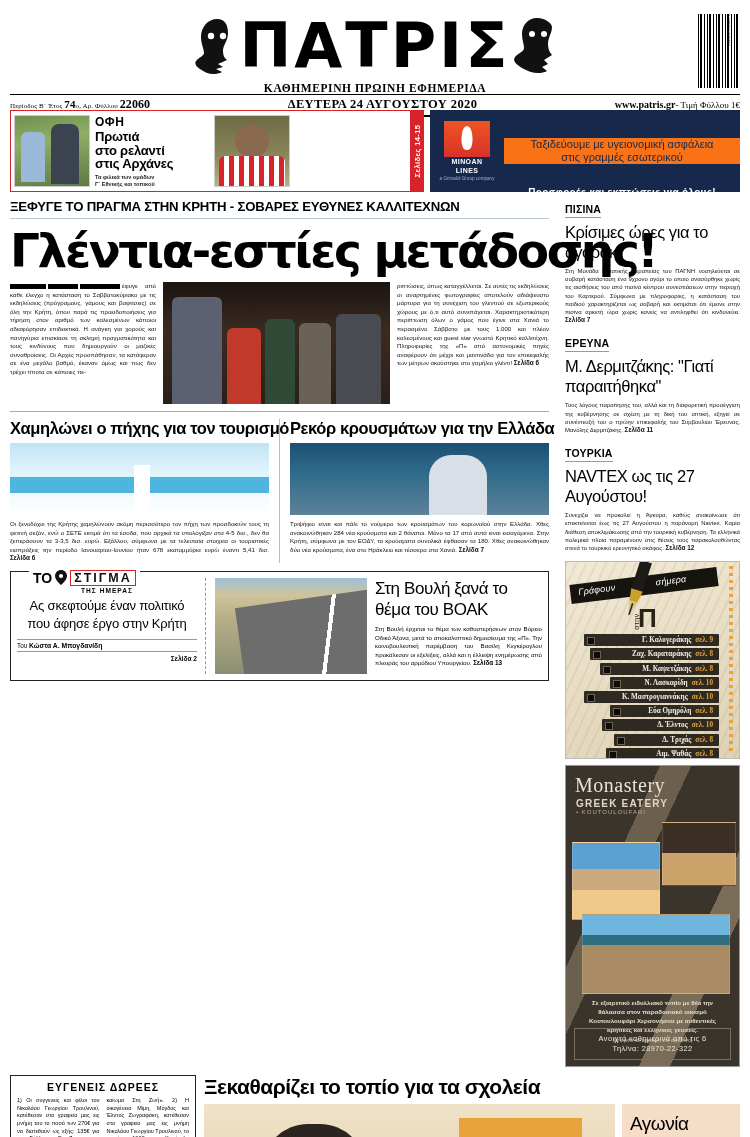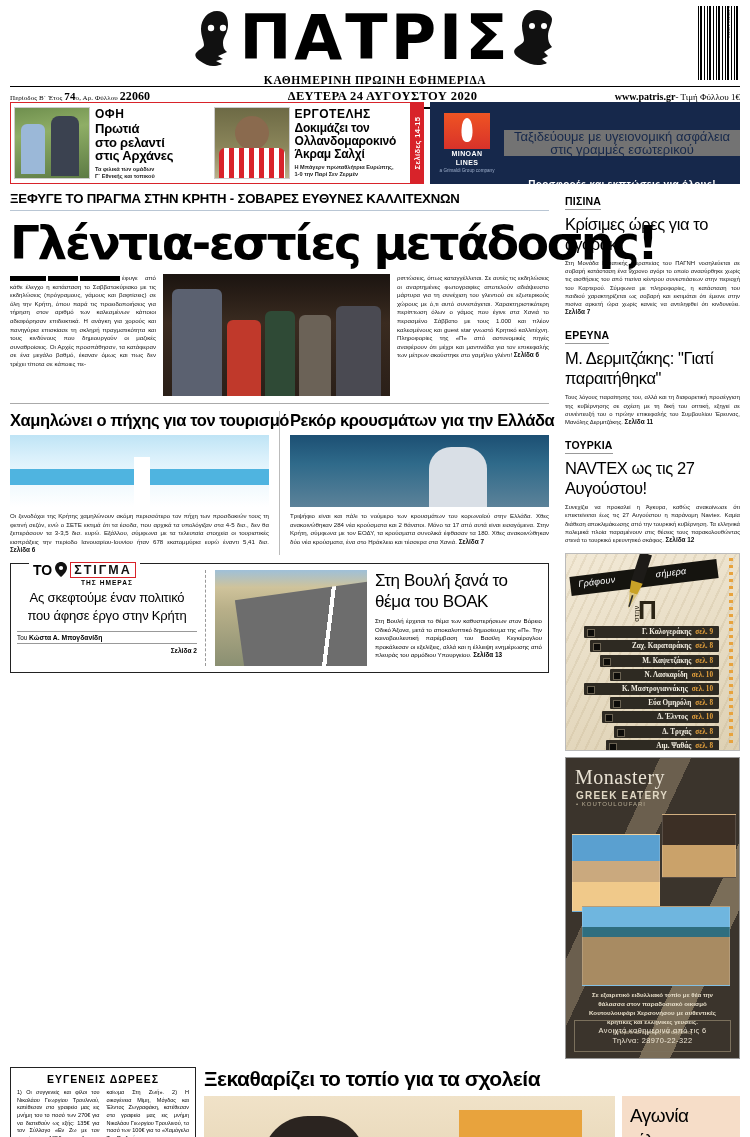--- a/index.html
+++ b/index.html
@@ -1,20 +1,20 @@
 <!DOCTYPE html>
 <html><head>
 <meta charset="utf-8">
 <style>
   html,body{margin:0;padding:0;background:#fff;}
   body{width:750px;height:1137px;font-family:"Liberation Sans",sans-serif;color:#000;overflow:hidden;}
   .page{position:relative;width:750px;height:1137px;box-sizing:border-box;padding:0 10px;}
 
   
-  .masthead{position:relative;height:96px;}
+  .masthead{position:relative;height:96px;margin-top:8px;}
   .logo-row{display:flex;align-items:center;justify-content:center;height:76px;position:relative;}
   .nameplate{font-family:"DejaVu Sans",sans-serif;font-weight:bold;font-size:62px;letter-spacing:3px;line-height:58px;}
   .head-face{width:52px;height:62px;position:relative;}
   .head-face svg{display:block;}
   .sub-title{text-align:center;font-family:"Liberation Serif",serif;font-weight:bold;font-size:11.5px;letter-spacing:.6px;margin-top:-2px;}
   .barcode{position:absolute;right:0px;top:6px;width:42px;height:74px;
     background:repeating-linear-gradient(90deg,#000 0 1px,#fff 1px 2px,#000 2px 4px,#fff 4px 6px,#000 6px 7px,#fff 7px 9px);}
   .barcode span{position:absolute;right:-4px;top:14px;transform:rotate(90deg);font-size:3.4px;letter-spacing:.4px;white-space:nowrap;}
   .rule-row{border-top:1.6px solid #000;border-bottom:2.6px solid #000;padding:2px 0 3px;display:flex;align-items:baseline;justify-content:space-between;}
   .issue-line{font-family:"Liberation Serif",serif;font-size:7px;letter-spacing:.1px;}
@@ -42,21 +42,21 @@
   .pages-tab{flex:0 0 13px;background:#d8232a;color:#fff;position:relative;}
   .pages-tab span{position:absolute;left:50%;top:50%;transform:translate(-50%,-50%) rotate(-90deg);white-space:nowrap;font-size:7.5px;font-weight:bold;letter-spacing:.4px;}
 
   .promo-ad{flex:1;background:#16284b;position:relative;display:flex;overflow:hidden;}
   .ml-logo{flex:0 0 74px;background:#16284b;display:flex;flex-direction:column;align-items:center;justify-content:center;padding:3px 0;}
   .ml-box{width:46px;height:36px;background:linear-gradient(180deg,#ef5423,#d8322a);position:relative;}
   .ml-box:after{content:"";position:absolute;left:50%;top:5px;transform:translateX(-50%);width:11px;height:24px;background:#fff;border-radius:50% 50% 40% 40%;}
   .ml-name{font-size:7px;font-weight:bold;color:#fff;background:#16284b;line-height:7.5px;text-align:center;margin-top:1px;letter-spacing:.4px;}
   .ml-grim{font-size:4.6px;color:#9fb0cc;margin-top:2px;}
   .ml-right{flex:1;display:flex;flex-direction:column;}
-  .ml-top{flex:1;background:#737373;color:#16284b;display:flex;align-items:center;justify-content:center;text-align:center;font-size:13px;line-height:13px;padding:0 4px;margin-top:28px;}
+  .ml-top{flex:1;background:#f97316;color:#16284b;display:flex;align-items:center;justify-content:center;text-align:center;font-size:11px;line-height:13px;padding:0 4px;margin-top:28px;}
   .ml-bot{flex:0 0 34px;display:flex;align-items:center;justify-content:center;color:#fff;font-weight:bold;font-size:10px;letter-spacing:.3px;margin-top:11px;}
 
   
   .cols{display:flex;gap:16px;margin-top:7px;}
   .colmain{flex:1;min-width:0;}
   .colside{flex:0 0 175px;}
 
   
   .lead-kicker{font-size:13.2px;font-weight:bold;letter-spacing:-.2px;border-bottom:1.6px solid #b9c6d4;padding-bottom:4px;}
   .lead-title{font-family:"DejaVu Sans",sans-serif;font-weight:bold;font-size:47px;line-height:50px;letter-spacing:-2.4px;margin:7px 0 6px;transform:scaleX(1.0);white-space:nowrap;}
@@ -204,28 +204,20 @@
           <div class="sp-kicker">ΟΦΗ</div>
           <div class="sp-head" style="white-space:pre-line">Πρωτιά
 στο ρελαντί
 στις Αρχάνες</div>
           <div class="sp-sub" style="white-space:pre-line">Τα φιλικά των ομάδων
 Γ΄ Εθνικής και τοπικού</div>
         </div>
       </div>
       <div class="sp-cell">
         <div class="sp-photo p2"></div>
-        <div class="sp-text">
-          <div class="sp-kicker">ΕΡΓΟΤΕΛΗΣ</div>
-          <div class="sp-head" style="white-space:pre-line;font-size:12px;line-height:13px">Δοκιμάζει τον
-Ολλανδομαροκινό
-Άκραμ Σαλχί</div>
-          <div class="sp-sub" style="white-space:pre-line">Η Μπάγερν πρωταθλήτρια Ευρώπης,
-1-0 την Παρί Σεν Ζερμέν</div>
-        </div>
       </div>
       <div class="pages-tab">
           <span>Σελίδες 14-15</span>
         </div>
     </div>
 
     <div class="promo-ad">
       <div class="ml-logo">
         <div class="ml-box"></div>
         <div class="ml-name">MINOAN</div>

